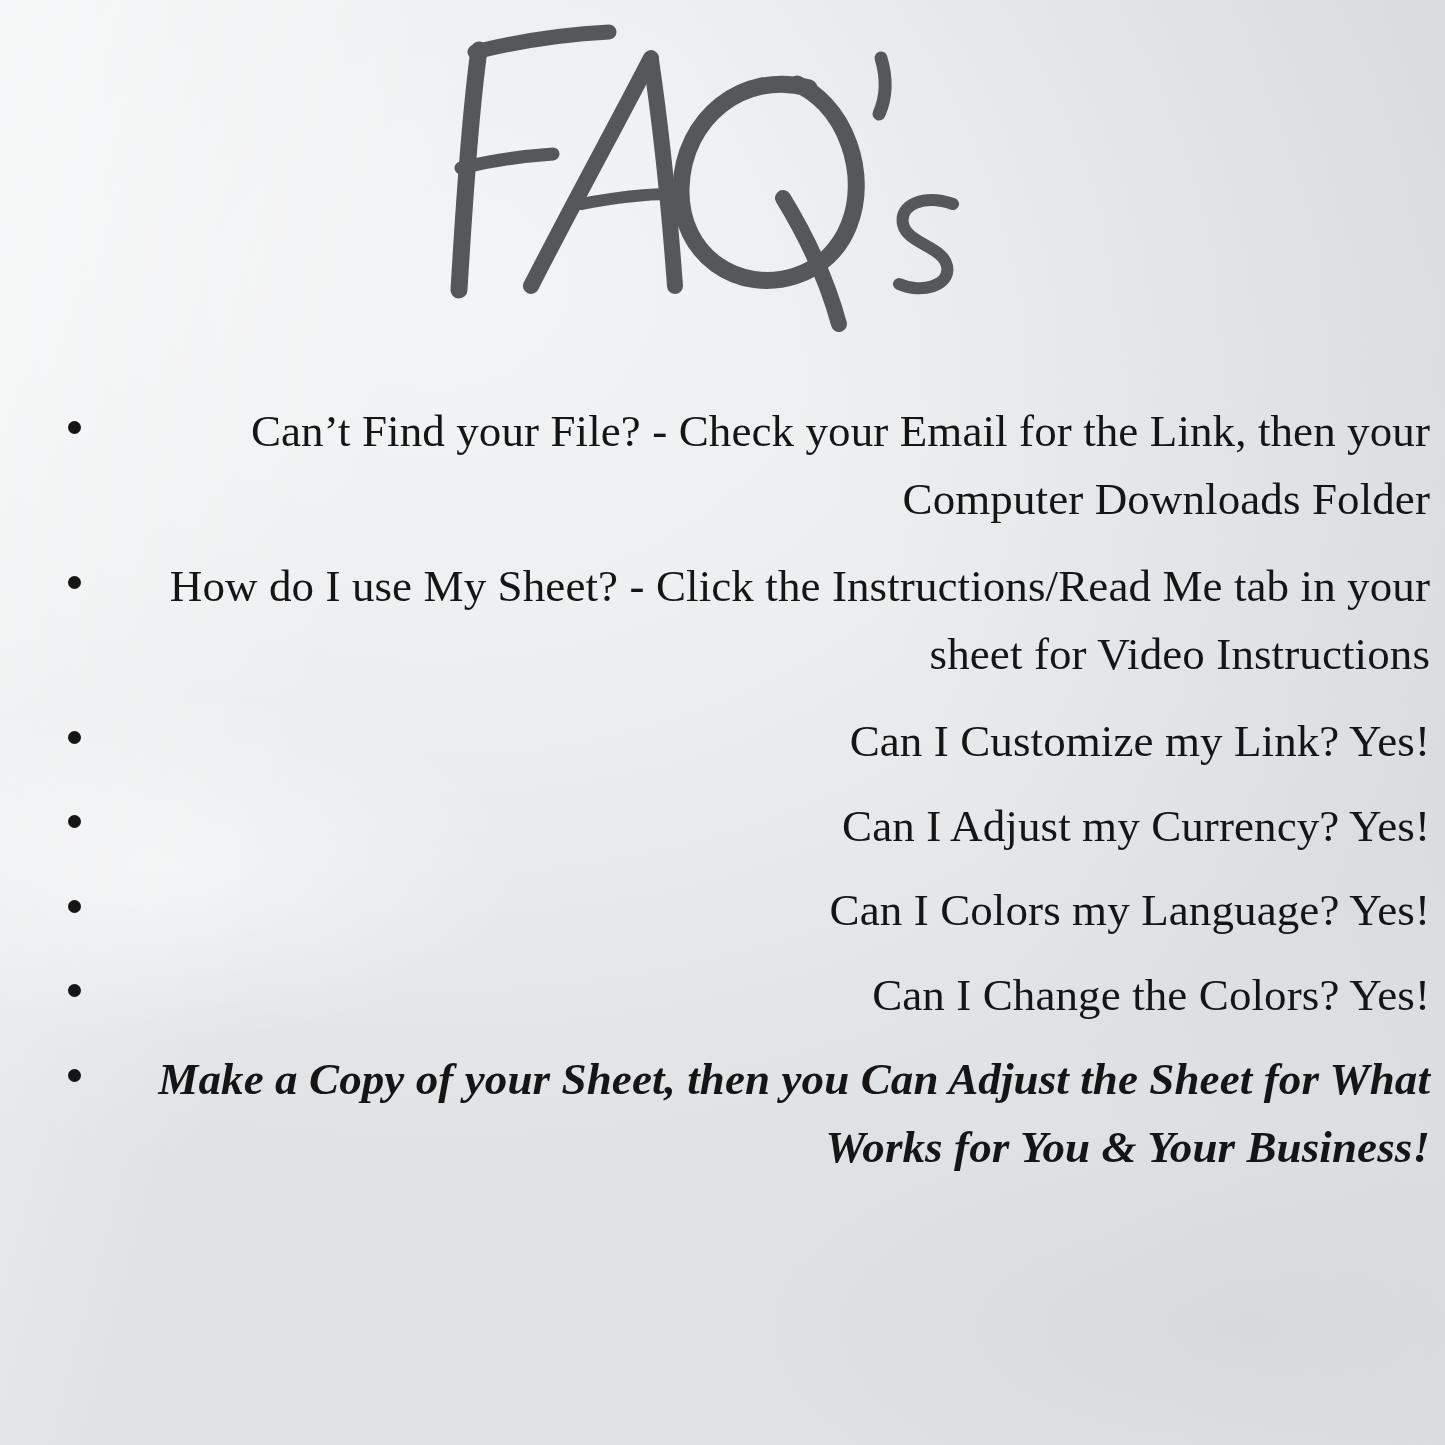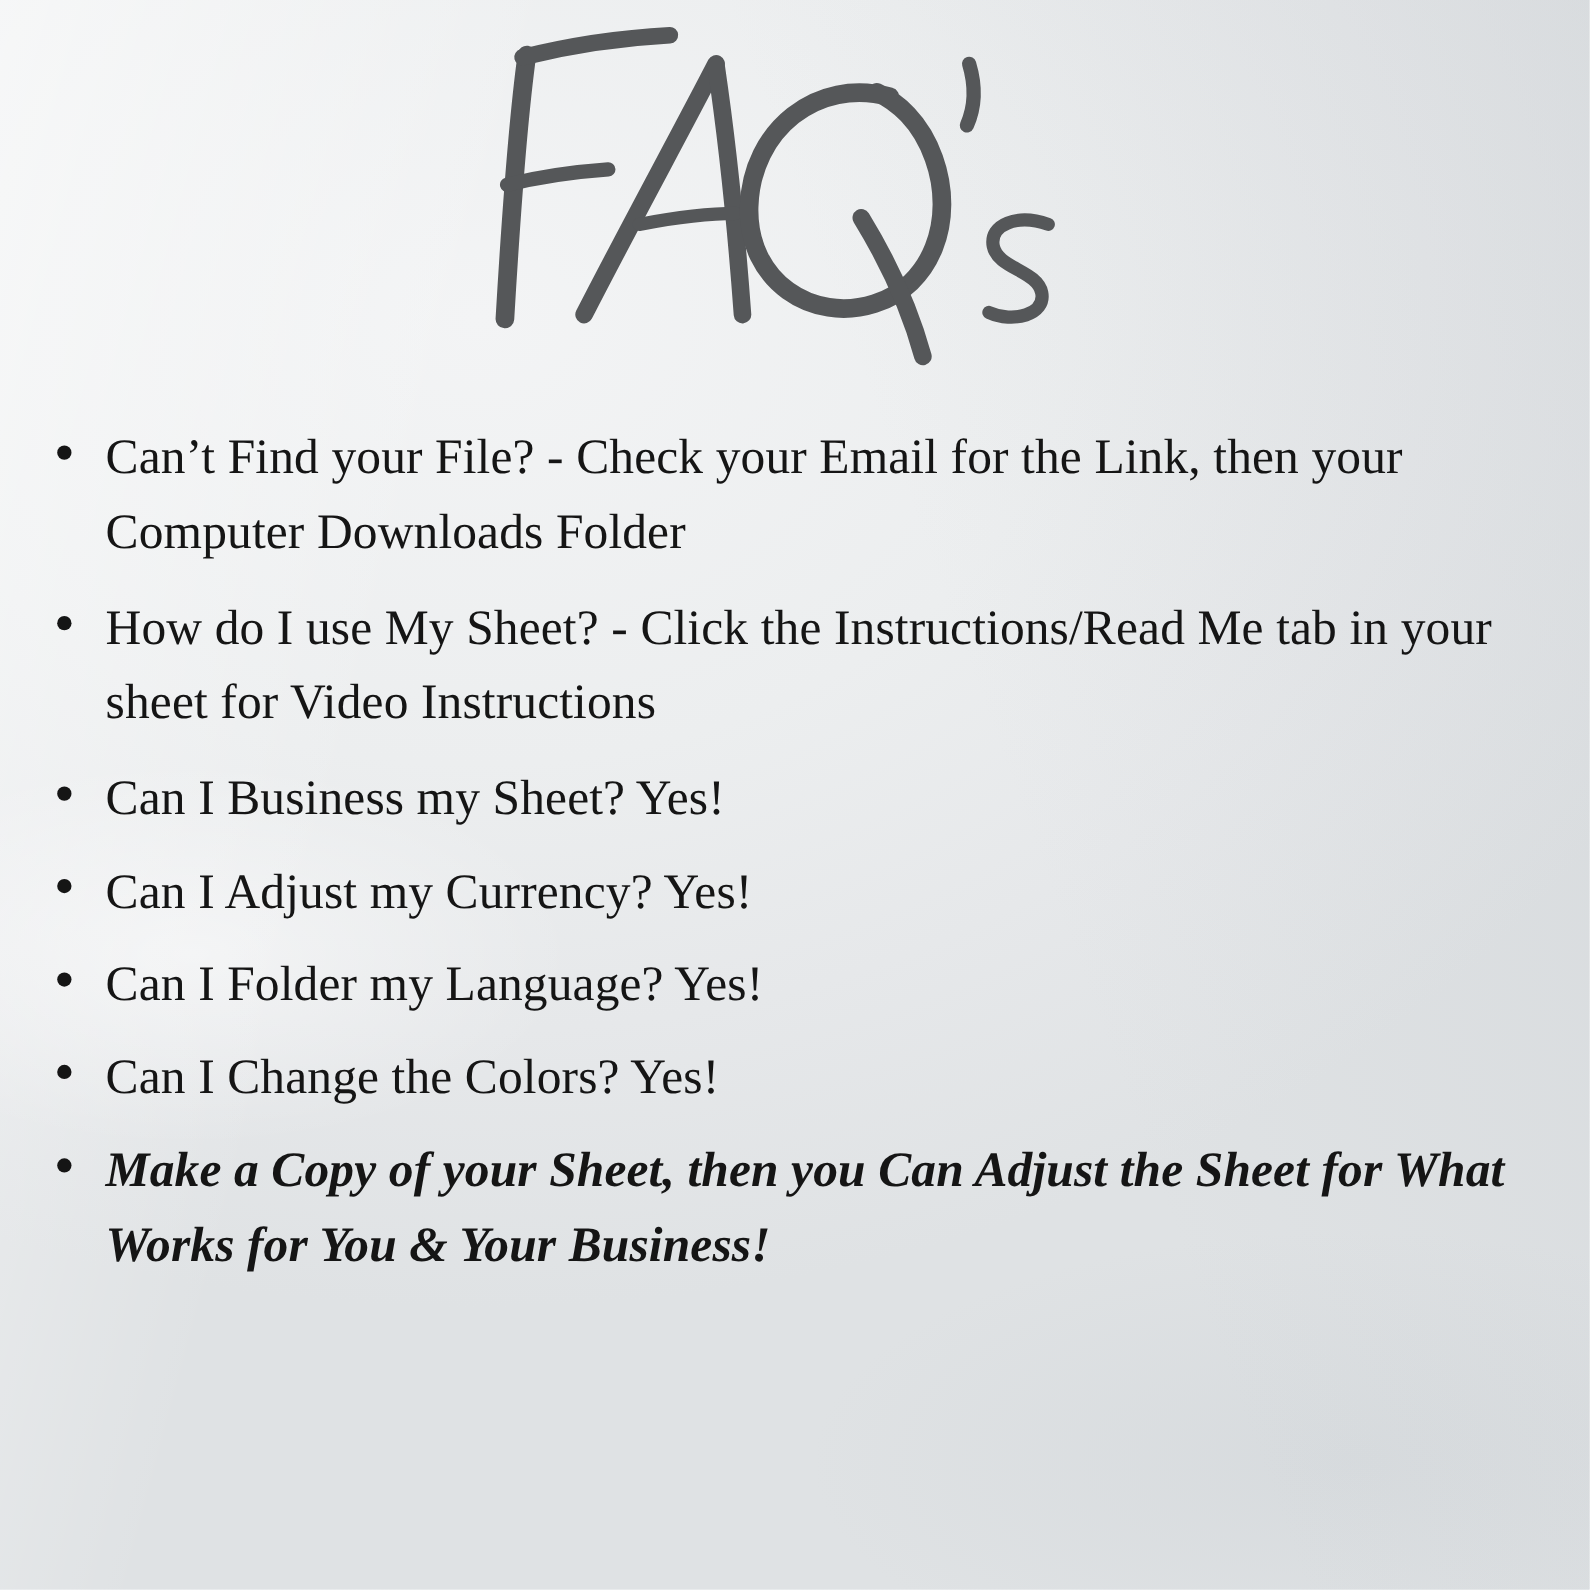--- a/index.html
+++ b/index.html
@@ -43,23 +43,24 @@
   }
   .title-svg {
     display: block;
     margin: 0 auto;
   }
   .faq-list {
     position: absolute;
     top: 382px;
     left: 44px;
     width: 1370px;
-    margin: 0;
+    margin: 16px;
     padding: 0;
     list-style: none;
+    text-align: right;
   }
   .faq-item {
     position: relative;
     padding-left: 52px;
     font-size: 45px;
     line-height: 1.50;
     color: #151515;
     margin-bottom: 17px;
     letter-spacing: 0.1px;
   }
@@ -116,29 +117,29 @@
     <li class="faq-item two-line">
       <span class="bullet"></span>
       <span class="text">Can’t Find your File? - Check your Email for the Link, then your Computer Downloads Folder</span>
     </li>
     <li class="faq-item two-line">
       <span class="bullet"></span>
       <span class="text">How do I use My Sheet? - Click the Instructions/Read Me tab in your sheet for Video Instructions</span>
     </li>
     <li class="faq-item">
       <span class="bullet"></span>
-      <span class="text">Can I Business my Sheet?  Yes!</span>
+      <span class="text">Can I Customize my Link?  Yes!</span>
     </li>
     <li class="faq-item">
       <span class="bullet"></span>
       <span class="text">Can I Adjust my Currency?  Yes!</span>
     </li>
     <li class="faq-item">
       <span class="bullet"></span>
-      <span class="text">Can I Folder my Language? Yes!</span>
+      <span class="text">Can I Colors my Language? Yes!</span>
     </li>
     <li class="faq-item">
       <span class="bullet"></span>
       <span class="text">Can I Change the Colors? Yes!</span>
     </li>
     <li class="faq-item italic two-line">
       <span class="bullet"></span>
       <span class="text">Make a Copy of your Sheet, then you Can Adjust the Sheet for What Works for You &amp; Your Business!</span>
     </li>
   </ul>

